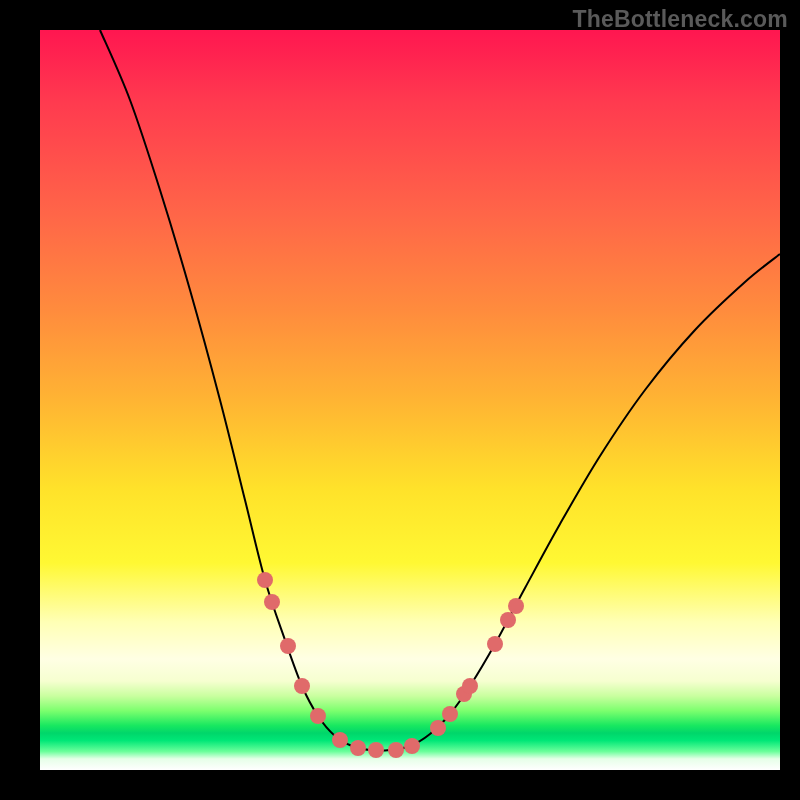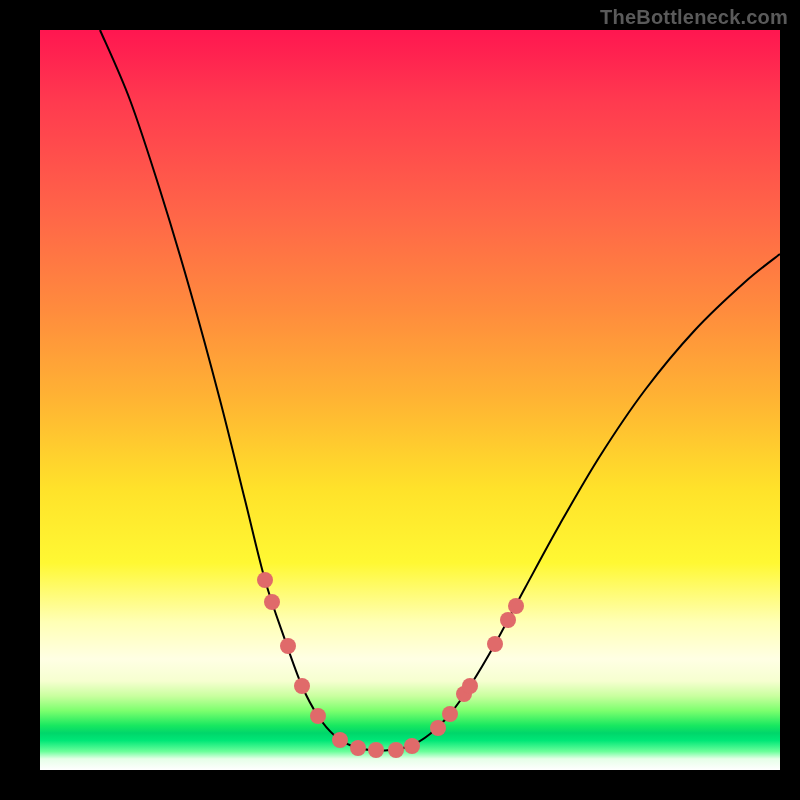--- a/index.html
+++ b/index.html
@@ -46,21 +46,21 @@
         #00e777 96%,
         #6bff9b 97.5%,
         #e6ffe8 98.5%,
         #ffffff 100%
       );
   }
   .watermark {
     position: absolute;
     top: 6px;
     right: 12px;
-    font-size: 20px;
+    font-size: 23px;
     font-weight: 600;
     color: #5a5a5a;
     letter-spacing: 0.2px;
     user-select: none;
   }
   svg.overlay {
     position: absolute;
     left: 40px;
     top: 30px;
     width: 740px;

